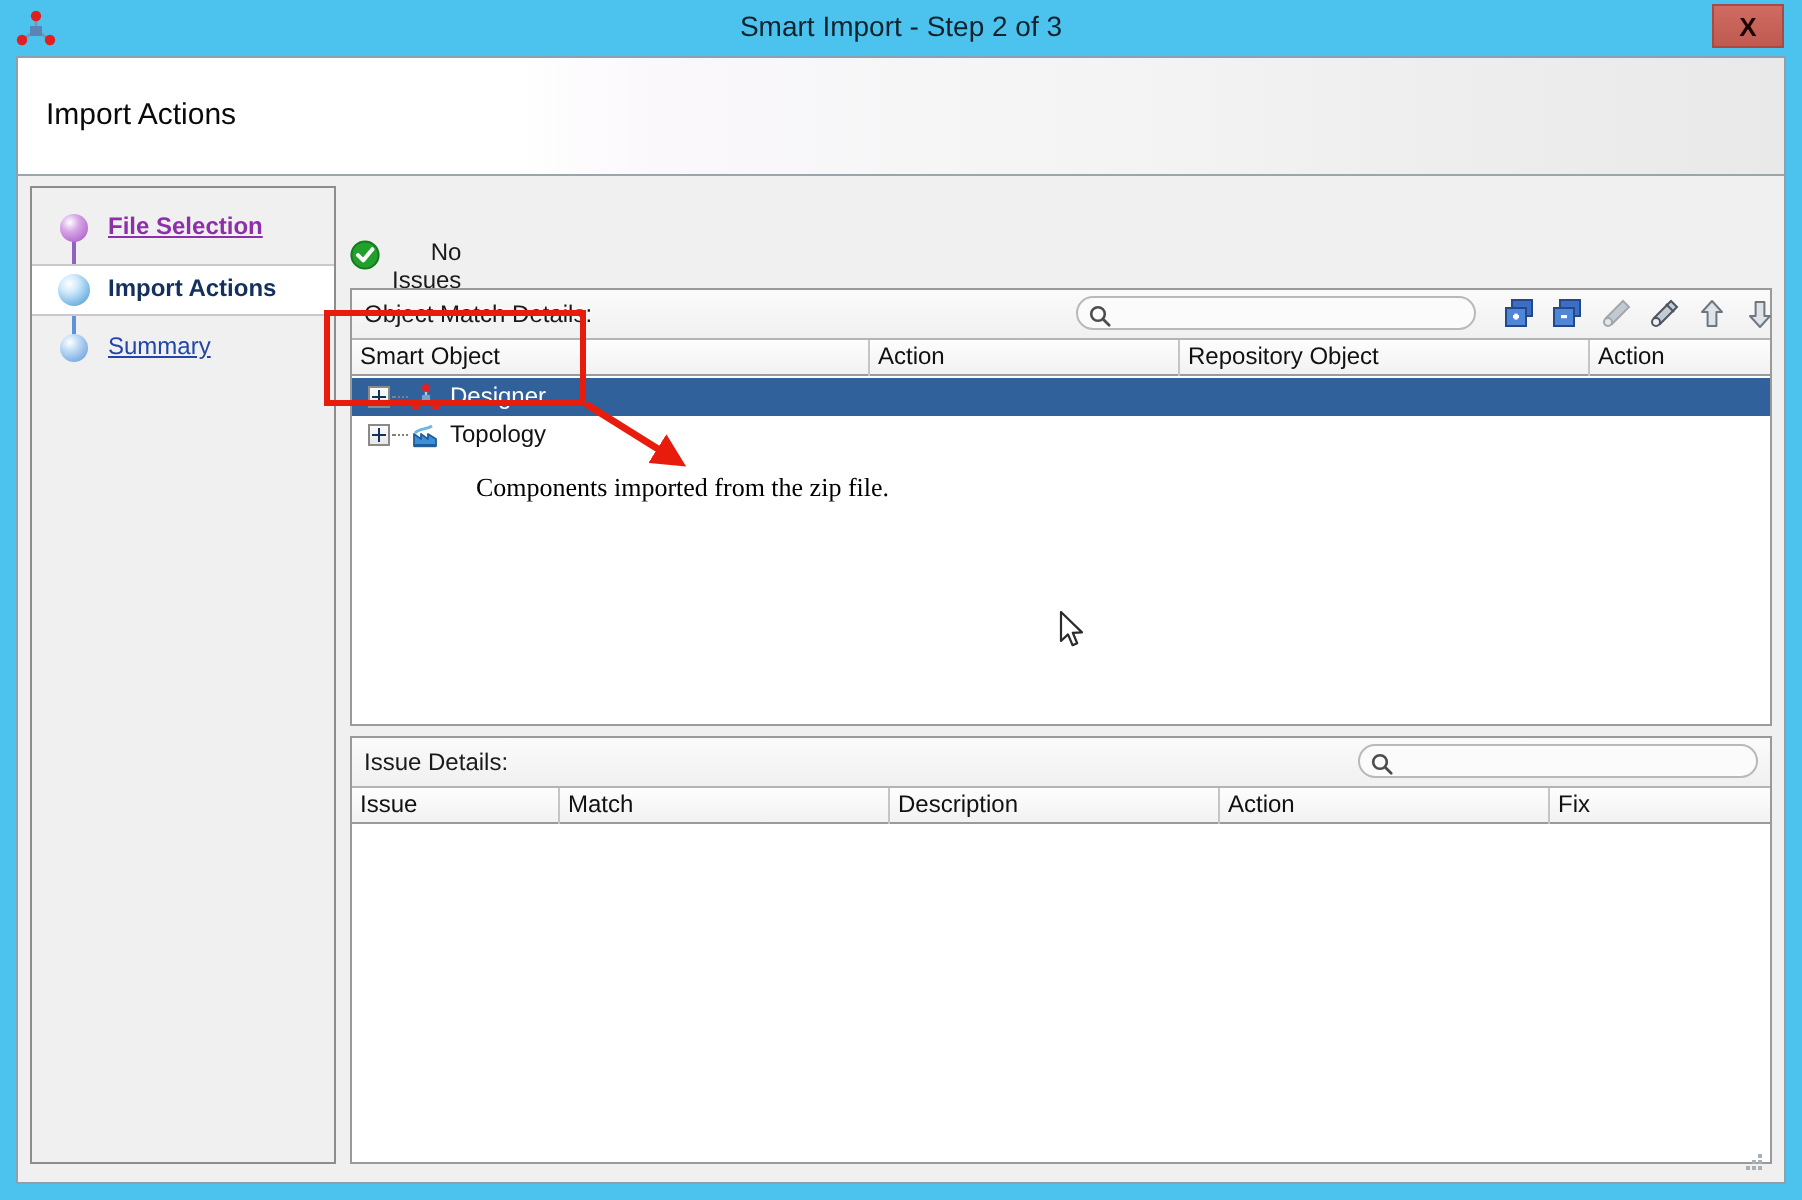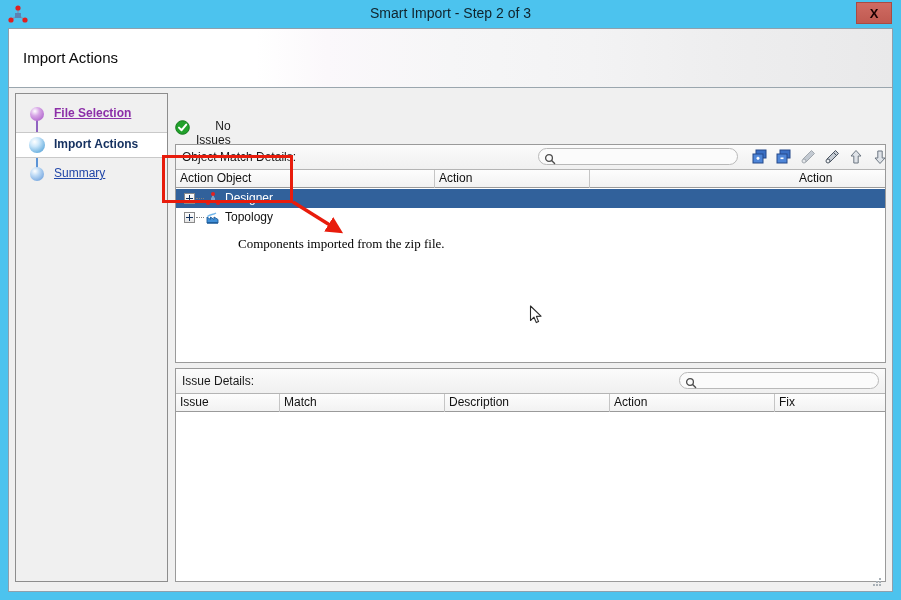--- a/index.html
+++ b/index.html
@@ -436,22 +436,23 @@
             </span>
             <span class="tb-icon" style="left:120px;">
               <svg width="18" height="18" viewBox="0 0 18 18">
                 <path d="M9 15.5 L14 10 L11.2 10 L11.2 3 L6.8 3 L6.8 10 L4 10 Z" fill="#dfe3e8" stroke="#6d7782" stroke-width="1" stroke-linejoin="round"></path>
               </svg>
             </span>
           </div>
         </div>
 
         <div class="col-header" style="top:25px;">
-          <div class="col-cell" style="left:0;width:259px;">Action Object</div>
+          <div class="col-cell" style="left:0;width:259px;">Smart Object</div>
           <div class="col-cell" style="left:259px;width:155px;">Action</div>
+          <div class="col-cell" style="left:414px;width:205px;">Repository Object</div>
           <div class="col-cell last" style="left:619px;width:90px;">Action</div>
         </div>
 
         <div id="tree-area">
           <div class="tree-row" style="top:19px;">
             <span class="tree-expander"></span>
             <span class="tree-dots"></span>
             <span class="tree-icon">
               <svg width="16" height="16" viewBox="0 0 16 16">
                 <path d="M2 13 L2 7 L5.5 9.5 L5.5 7 L9 9.5 L9 7 L13 9.5 L13 13 Z" fill="#3f8fd8" stroke="#1f5e9c" stroke-width="0.9" stroke-linejoin="round"></path>

